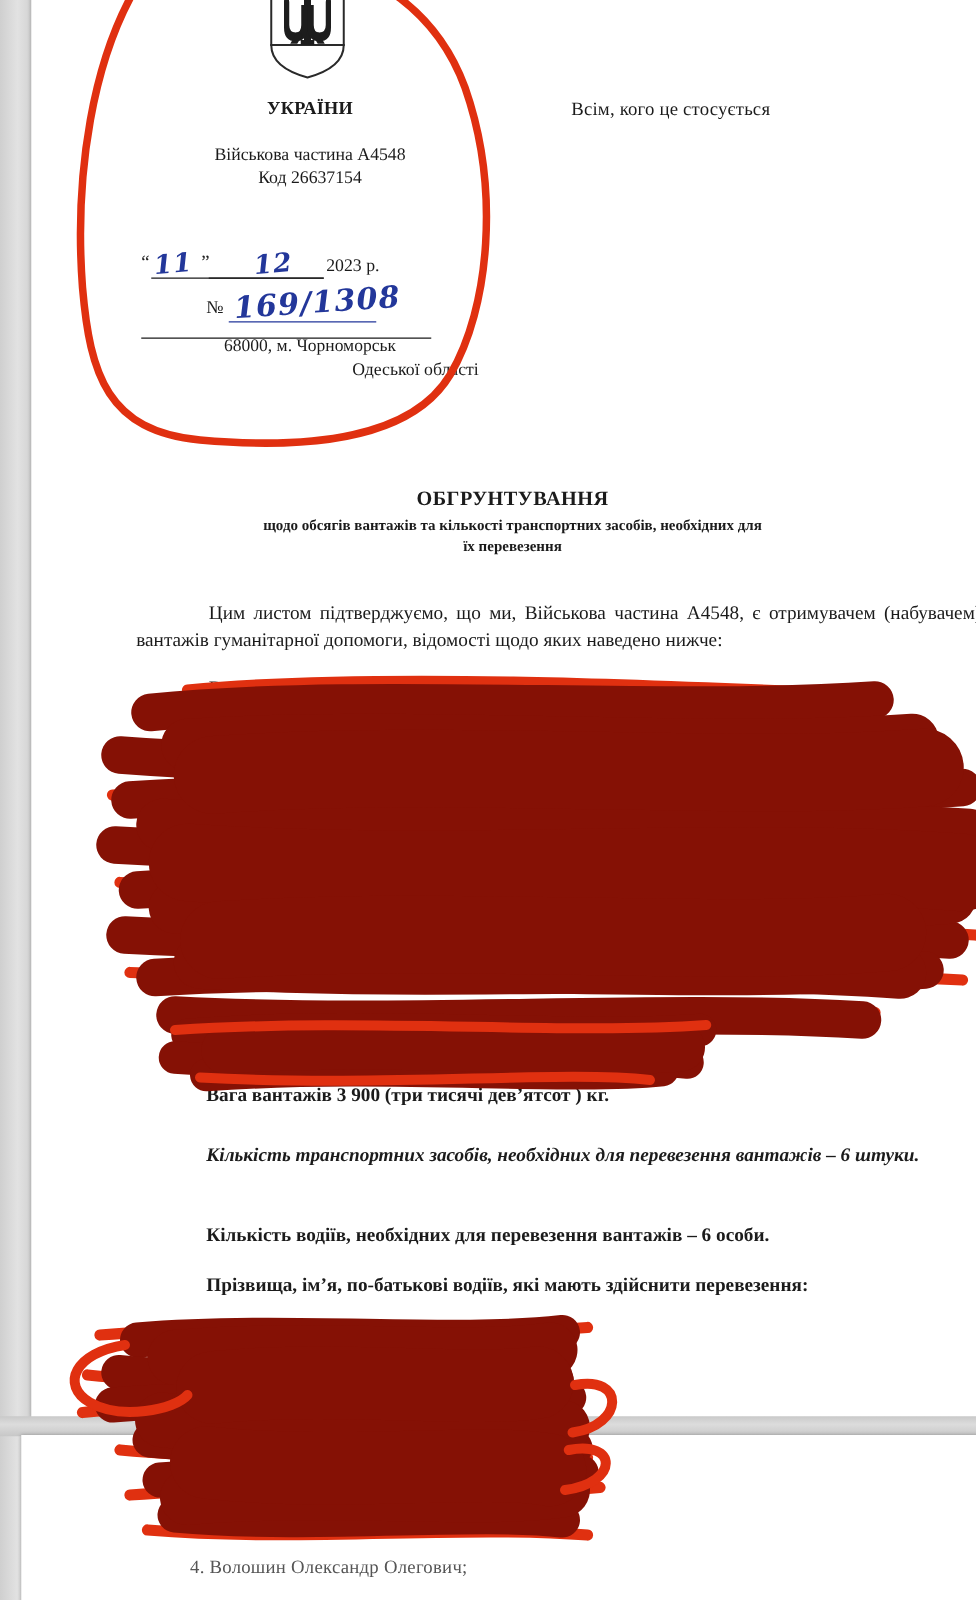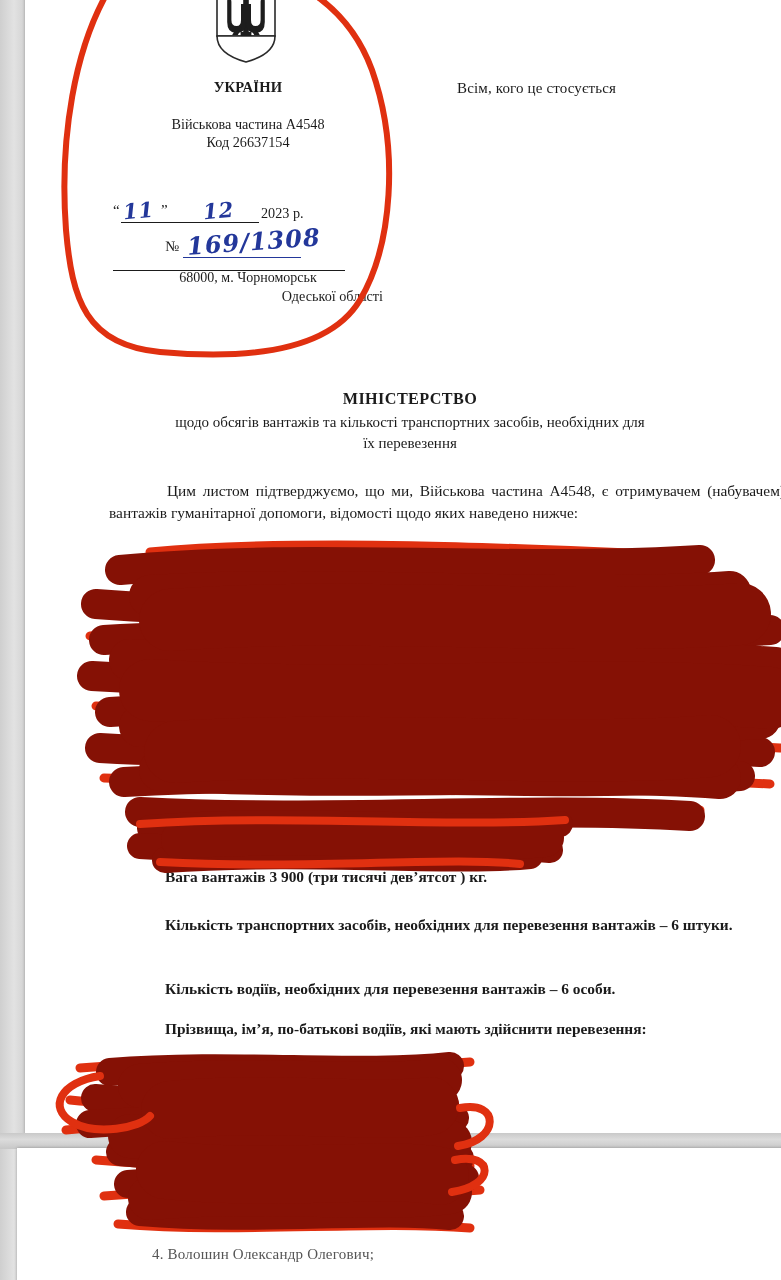--- a/index.html
+++ b/index.html
@@ -45,26 +45,26 @@
   .nov{position:absolute;left:74px;top:-1px;font-size:24px;transform:rotate(-4deg);}
   .ul2{position:absolute;left:70px;top:29px;width:118px;height:1.3px;background:#23379a;}
   .ul3{position:absolute;left:0px;top:42px;width:232px;height:1.2px;background:#1b1b1b;}
 
   .addressee{position:absolute;left:432px;top:80px;font-size:15px;font-weight:400;
              letter-spacing:.15px;}
 
   
   .title{position:absolute;left:60px;top:390px;width:650px;text-align:center;}
   .t1{font-size:16.2px;font-weight:700;letter-spacing:.4px;}
-  .t2{font-size:15px;font-weight:400;line-height:1.42;margin-top:3px;}
+  .t2{font-size:12px;font-weight:700;line-height:1.42;margin-top:3px;}
 
   .para{position:absolute;font-size:15.4px;line-height:1.44;text-align:justify;}
   .p-intro{left:84px;top:480px;width:676px;text-indent:58px;}
   .p-weight{left:140px;top:866px;width:620px;font-weight:700;}
-  .p-veh{left:84px;top:914px;width:660px;font-weight:700;text-indent:56px;}
+  .p-veh{left:84px;top:914px;width:660px;font-weight:700;text-indent:56px;font-style:italic;}
   .p-drv{left:140px;top:978px;width:620px;font-weight:700;}
   .p-names{left:140px;top:1018px;width:620px;font-weight:700;}
   .p-hidden{left:84px;top:540px;width:676px;text-indent:58px;}
   .p-contact{left:140px;top:840px;width:620px;font-weight:700;}
   .p-n1{left:150px;top:1054px;width:600px;font-weight:700;font-size:15px;}
 
   .name4{position:absolute;left:152px;top:1246px;font-size:15px;color:#555;
          letter-spacing:.2px;}
 
   
@@ -118,21 +118,21 @@
     </div>
 
     <div class="org-block" style="top:268px;">
       <div class="addr" style="margin-top:0">68000, м. Чорноморськ</div>
       <div style="font-size:14.2px;text-align:right;">Одеської області</div>
     </div>
 
     <div class="addressee">Всім, кого це стосується</div>
 
     <div class="title">
-      <div class="t1">МІНІСТЕРСТВО</div>
+      <div class="t1">ОБГРУНТУВАННЯ</div>
       <div class="t2">щодо обсягів вантажів та кількості транспортних засобів, необхідних для</div>
       <div class="t2" style="margin-top:0">їх перевезення</div>
     </div>
 
     <div class="para p-intro">Цим листом підтверджуємо, що ми, Військова частина А4548, є отримувачем (набувачем) вантажів гуманітарної допомоги, відомості щодо яких наведено нижче:</div>
     <div class="para p-hidden">Вантаж ... (редаговано)</div>
     <div class="para p-contact">Контактн</div>
     <div class="para p-weight">Вага вантажів 3 900 (три тисячі дев’ятсот ) кг.</div>
     <div class="para p-veh">Кількість транспортних засобів, необхідних для перевезення вантажів – 6 штуки.</div>
     <div class="para p-drv">Кількість водіїв, необхідних для перевезення вантажів – 6 особи.</div>

